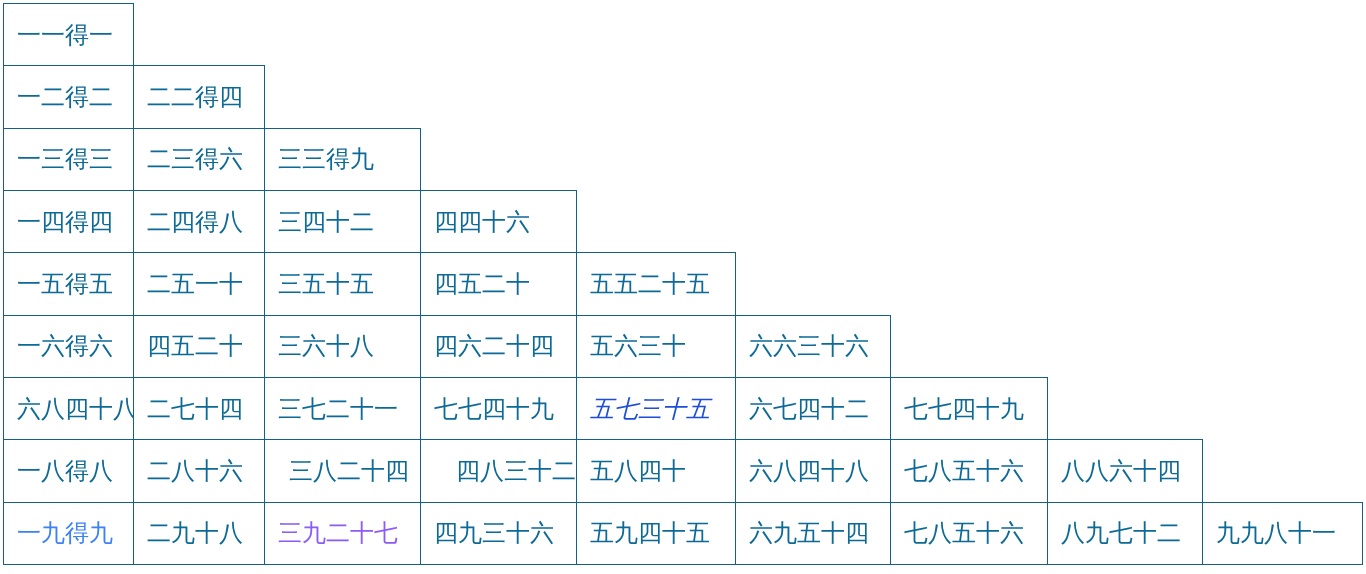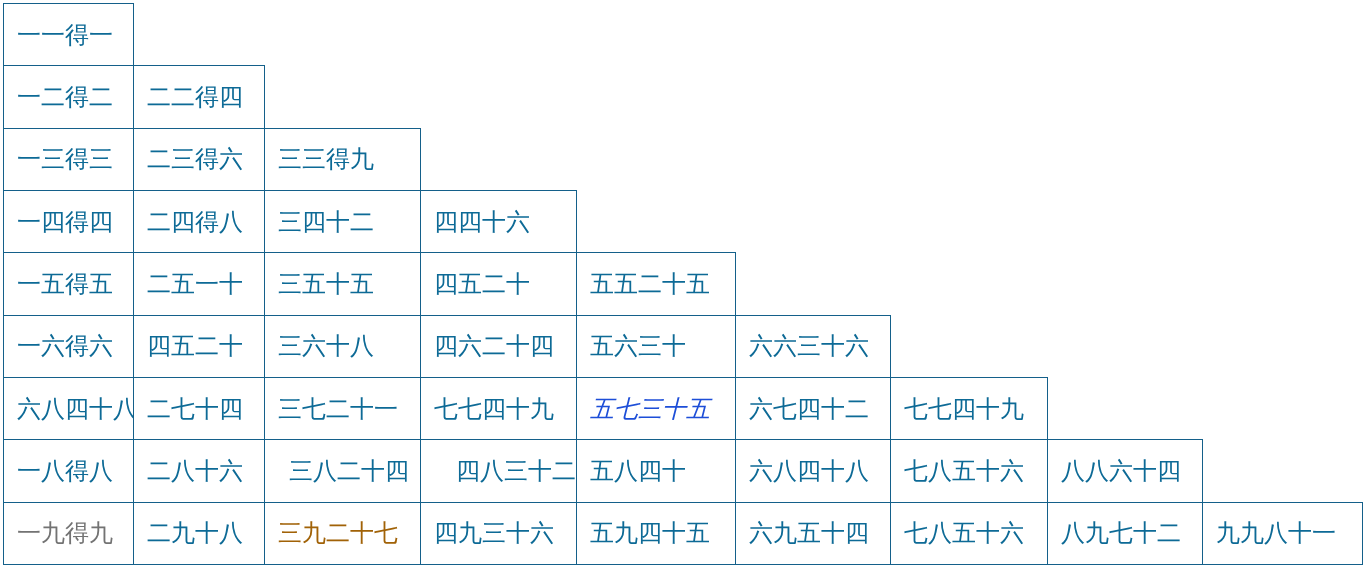--- a/index.html
+++ b/index.html
@@ -116,23 +116,23 @@
           <td style="color: rgb(13, 106, 150); border-color: rgb(20, 96, 138);">一八得八</td>
           <td style="color: rgb(13, 106, 150); border-color: rgb(20, 96, 138);">二八十六</td>
           <td style="color: rgb(13, 106, 150); border-color: rgb(20, 96, 138); text-align: center;">三八二十四</td>
           <td style="color: rgb(13, 106, 150); border-color: rgb(20, 96, 138); text-align: right;">四八三十二</td>
           <td style="color: rgb(13, 106, 150); border-color: rgb(20, 96, 138);">五八四十</td>
           <td style="color: rgb(13, 106, 150); border-color: rgb(20, 96, 138);">六八四十八</td>
           <td style="color: rgb(13, 106, 150); border-color: rgb(20, 96, 138);">七八五十六</td>
           <td style="color: rgb(13, 106, 150); border-color: rgb(20, 96, 138);">八八六十四</td>
         </tr>
         <tr>
-          <td style="color: #737373; border-color: rgb(20, 96, 138);">一九得九</td>
+          <td style="color: #3b82f6; border-color: rgb(20, 96, 138);">一九得九</td>
           <td style="color: rgb(13, 106, 150); border-color: rgb(20, 96, 138);">二九十八</td>
-          <td style="color: #a16207; border-color: rgb(20, 96, 138);">三九二十七</td>
+          <td style="color: #8b5cf6; border-color: rgb(20, 96, 138);">三九二十七</td>
           <td style="color: rgb(13, 106, 150); border-color: rgb(20, 96, 138);">四九三十六</td>
           <td style="color: rgb(13, 106, 150); border-color: rgb(20, 96, 138);">五九四十五</td>
           <td style="color: rgb(13, 106, 150); border-color: rgb(20, 96, 138);">六九五十四</td>
           <td style="color: rgb(13, 106, 150); border-color: rgb(20, 96, 138);">七八五十六</td>
           <td style="color: rgb(13, 106, 150); border-color: rgb(20, 96, 138);">八九七十二</td>
           <td style="color: rgb(13, 106, 150); border-color: rgb(20, 96, 138);">九九八十一</td>
         </tr>
       </tbody>
   </table>
 </div>

